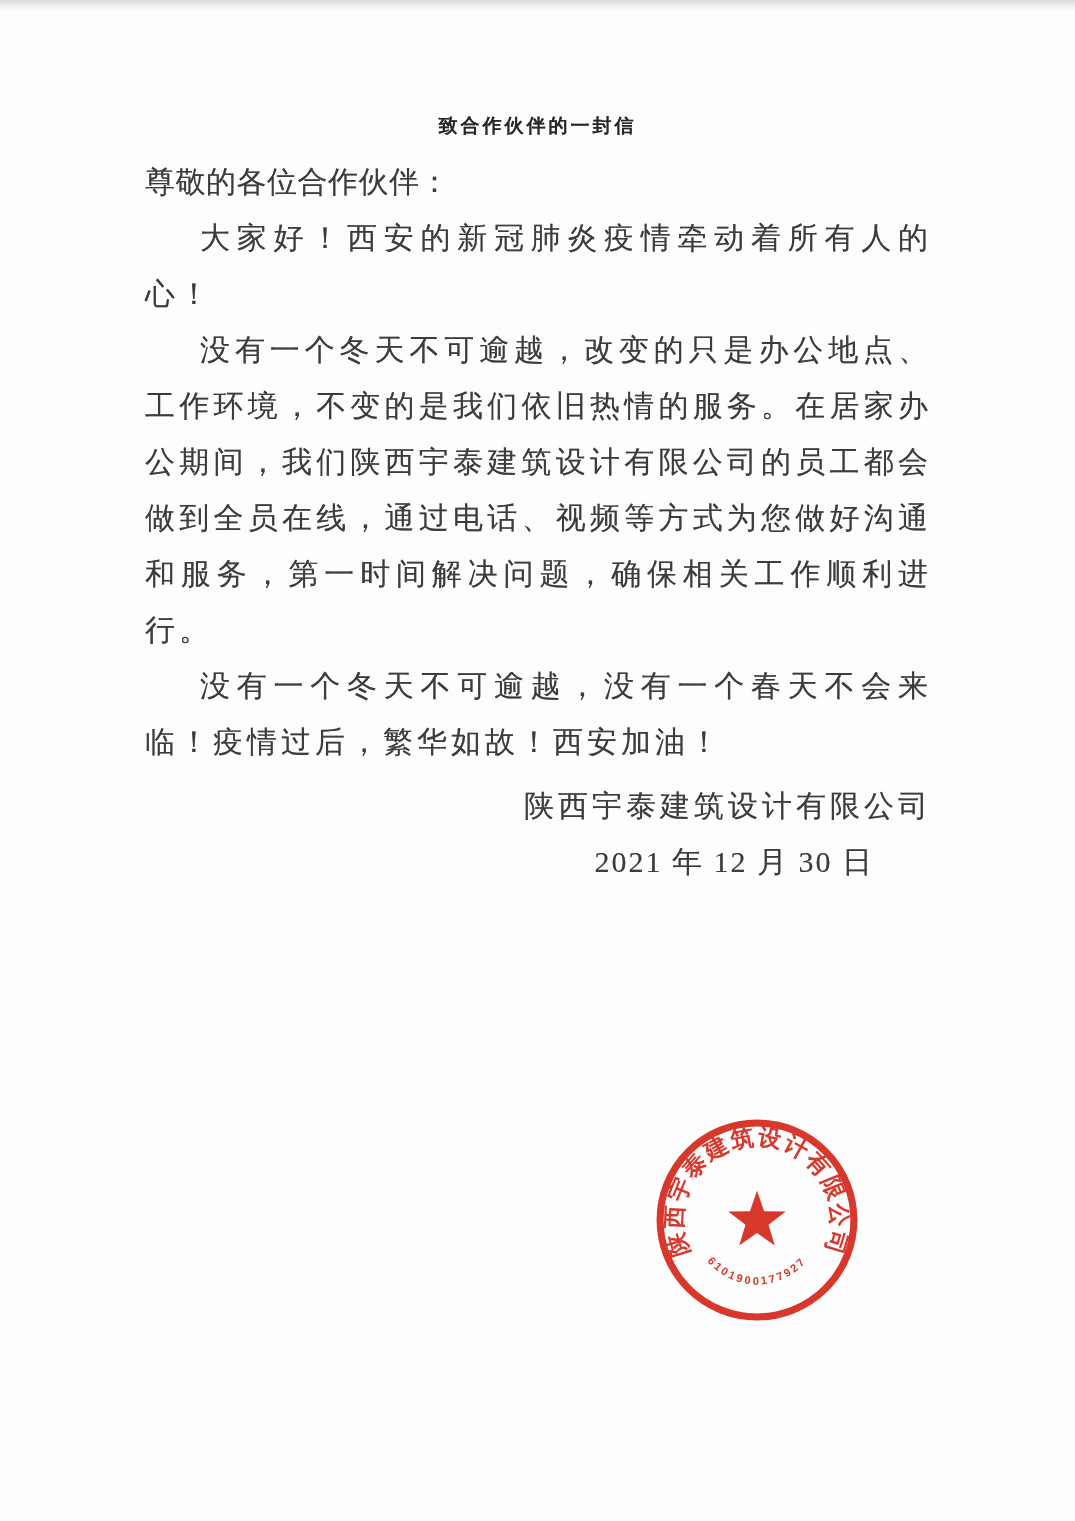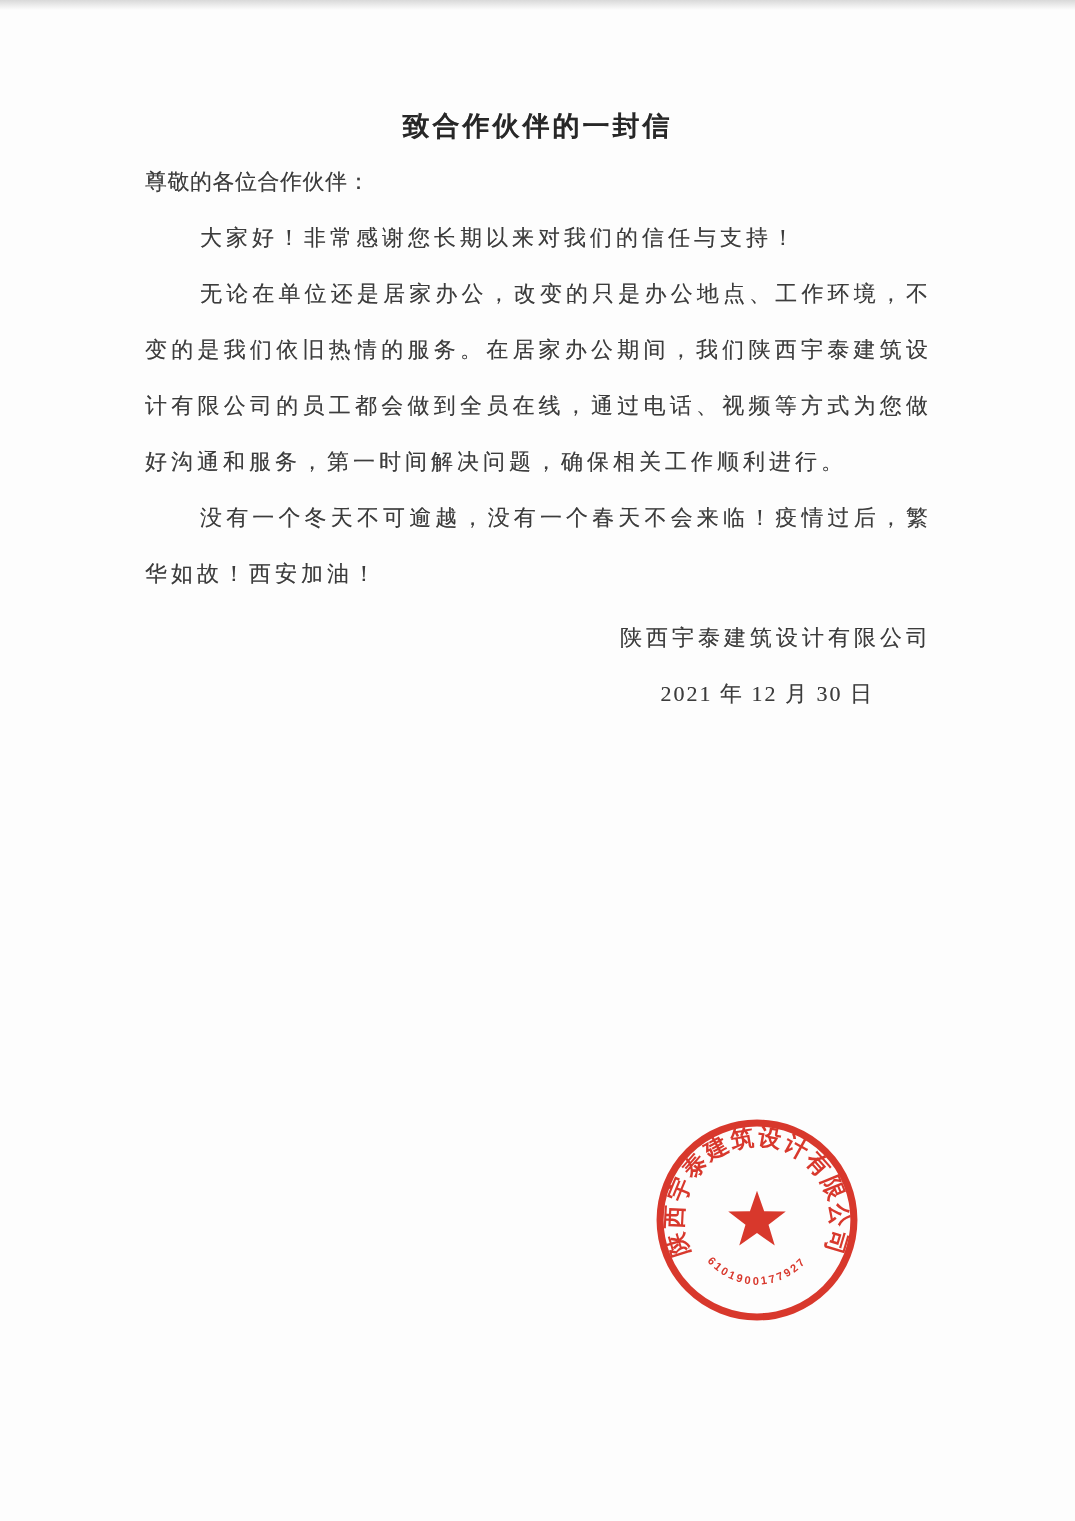--- a/index.html
+++ b/index.html
@@ -14,28 +14,28 @@
   .top-edge {
     position:absolute; top:0; left:0; right:0; height:10px;
     background:linear-gradient(#d9d9d9, rgba(255,255,255,0));
     pointer-events:none;
   }
   .title {
     position:absolute; top:106px; left:0; width:100%;
     margin:0;
     text-align:center;
     font-family:"Liberation Sans","DejaVu Sans",sans-serif;
-    font-size:27px; font-weight:700; letter-spacing:3px;
+    font-size:19px; font-weight:700; letter-spacing:3px;
     color:#272727;
     line-height:40px;
     text-shadow:0 0 .6px rgba(60,60,60,.5);
   }
   .content {
     position:absolute; left:145px; top:154px; width:787px;
-    font-size:22px; line-height:56px;
+    font-size:30px; line-height:56px;
     text-shadow:0 0 .6px rgba(70,70,70,.5);
   }
   .salutation { margin:0; letter-spacing:.5px; }
   .para {
     margin:0;
     text-indent:55px;
     text-align:justify;
     letter-spacing:4px;
   }
   .signature {
@@ -70,22 +70,22 @@
 
 <div class="page">
   <div class="top-edge"></div>
 
   <h1 class="title">致合作伙伴的一封信</h1>
 
   <div class="content">
     <p class="salutation">尊敬的各位合作伙伴：</p>
 
     <div>
-        <p class="para">大家好！非常感谢您长期以来对我们的信任与支持！</p>
-        <p class="para">无论在单位还是居家办公，改变的只是办公地点、工作环境，不变的是我们依旧热情的服务。在居家办公期间，我们陕西宇泰建筑设计有限公司的员工都会做到全员在线，通过电话、视频等方式为您做好沟通和服务，第一时间解决问题，确保相关工作顺利进行。</p>
+        <p class="para">大家好！西安的新冠肺炎疫情牵动着所有人的心！</p>
+        <p class="para">没有一个冬天不可逾越，改变的只是办公地点、工作环境，不变的是我们依旧热情的服务。在居家办公期间，我们陕西宇泰建筑设计有限公司的员工都会做到全员在线，通过电话、视频等方式为您做好沟通和服务，第一时间解决问题，确保相关工作顺利进行。</p>
         <p class="para">没有一个冬天不可逾越，没有一个春天不会来临！疫情过后，繁华如故！西安加油！</p>
       </div>
 
     <p class="signature">陕西宇泰建筑设计有限公司</p>
     <p class="date">2021 年 12 月 30 日</p>
   </div>
 
   <svg class="seal" viewBox="0 0 210 210" xmlns="http://www.w3.org/2000/svg">
     <circle cx="105" cy="105" r="96" fill="none" stroke-width="7" stroke="#d8281c"></circle>
     <path id="sealNamePath" d="M 35.5,130.3 A 74,74 0 1 1 174.5,130.3" fill="none"></path>

